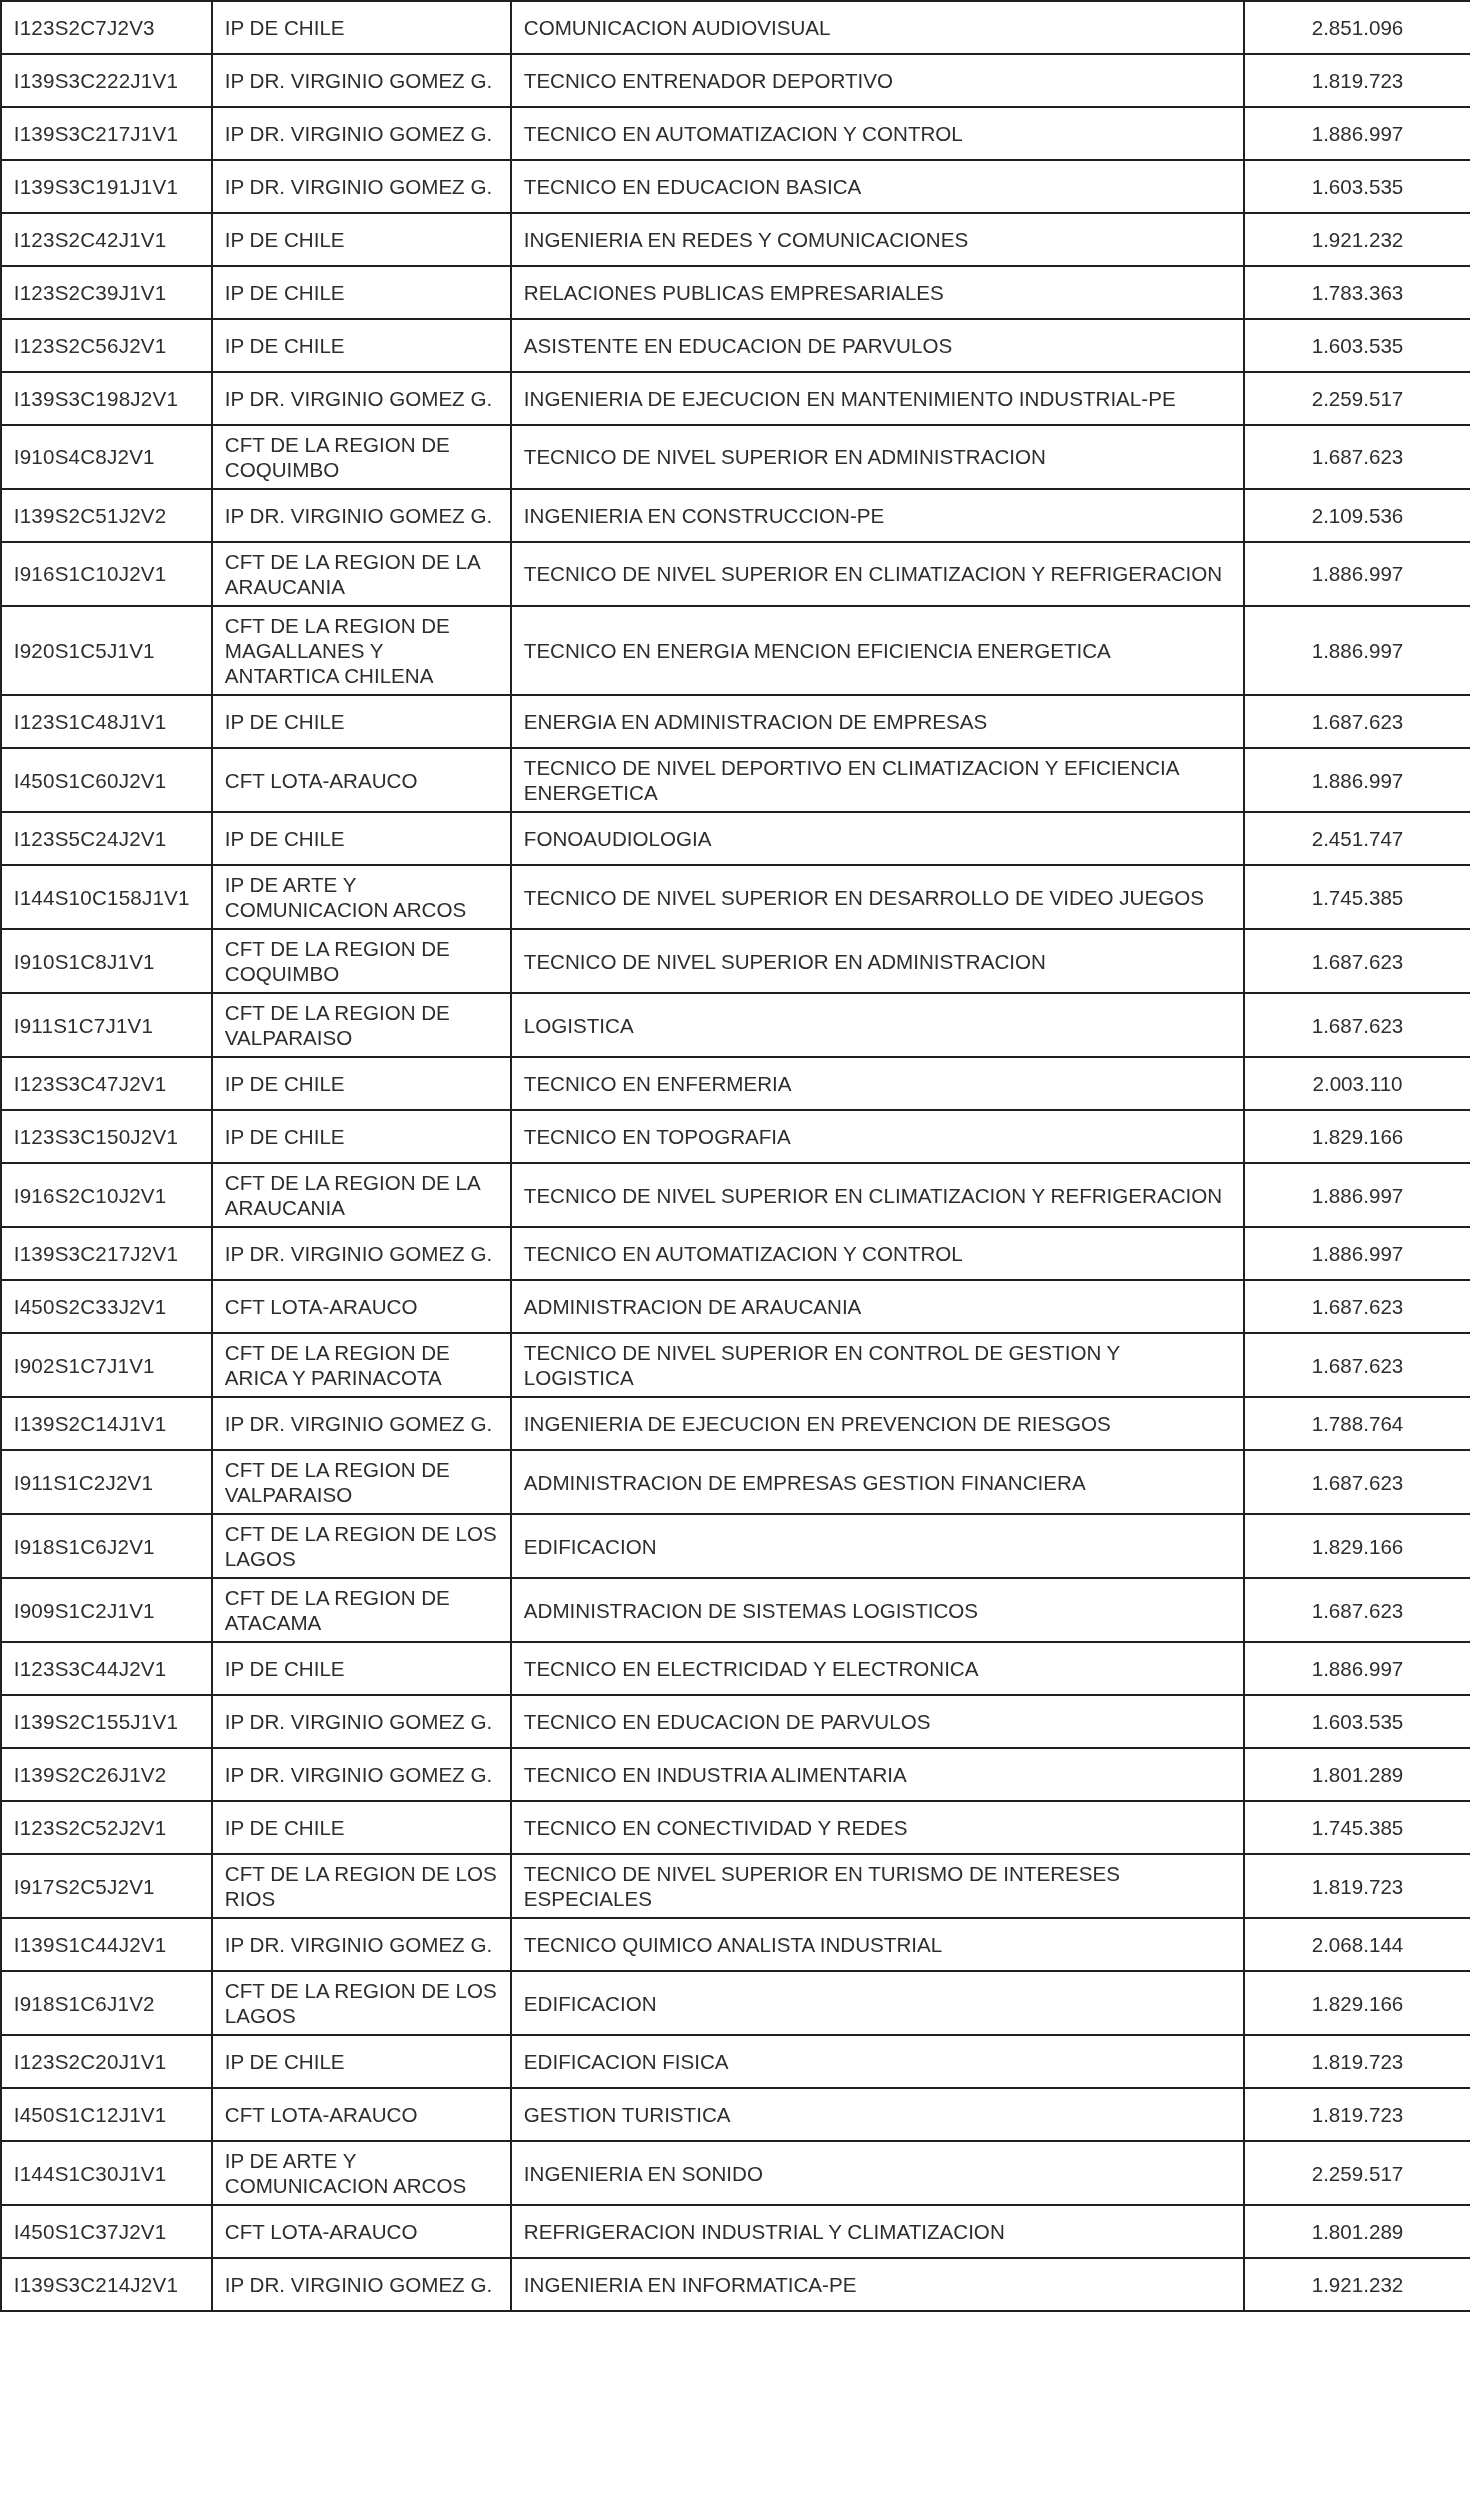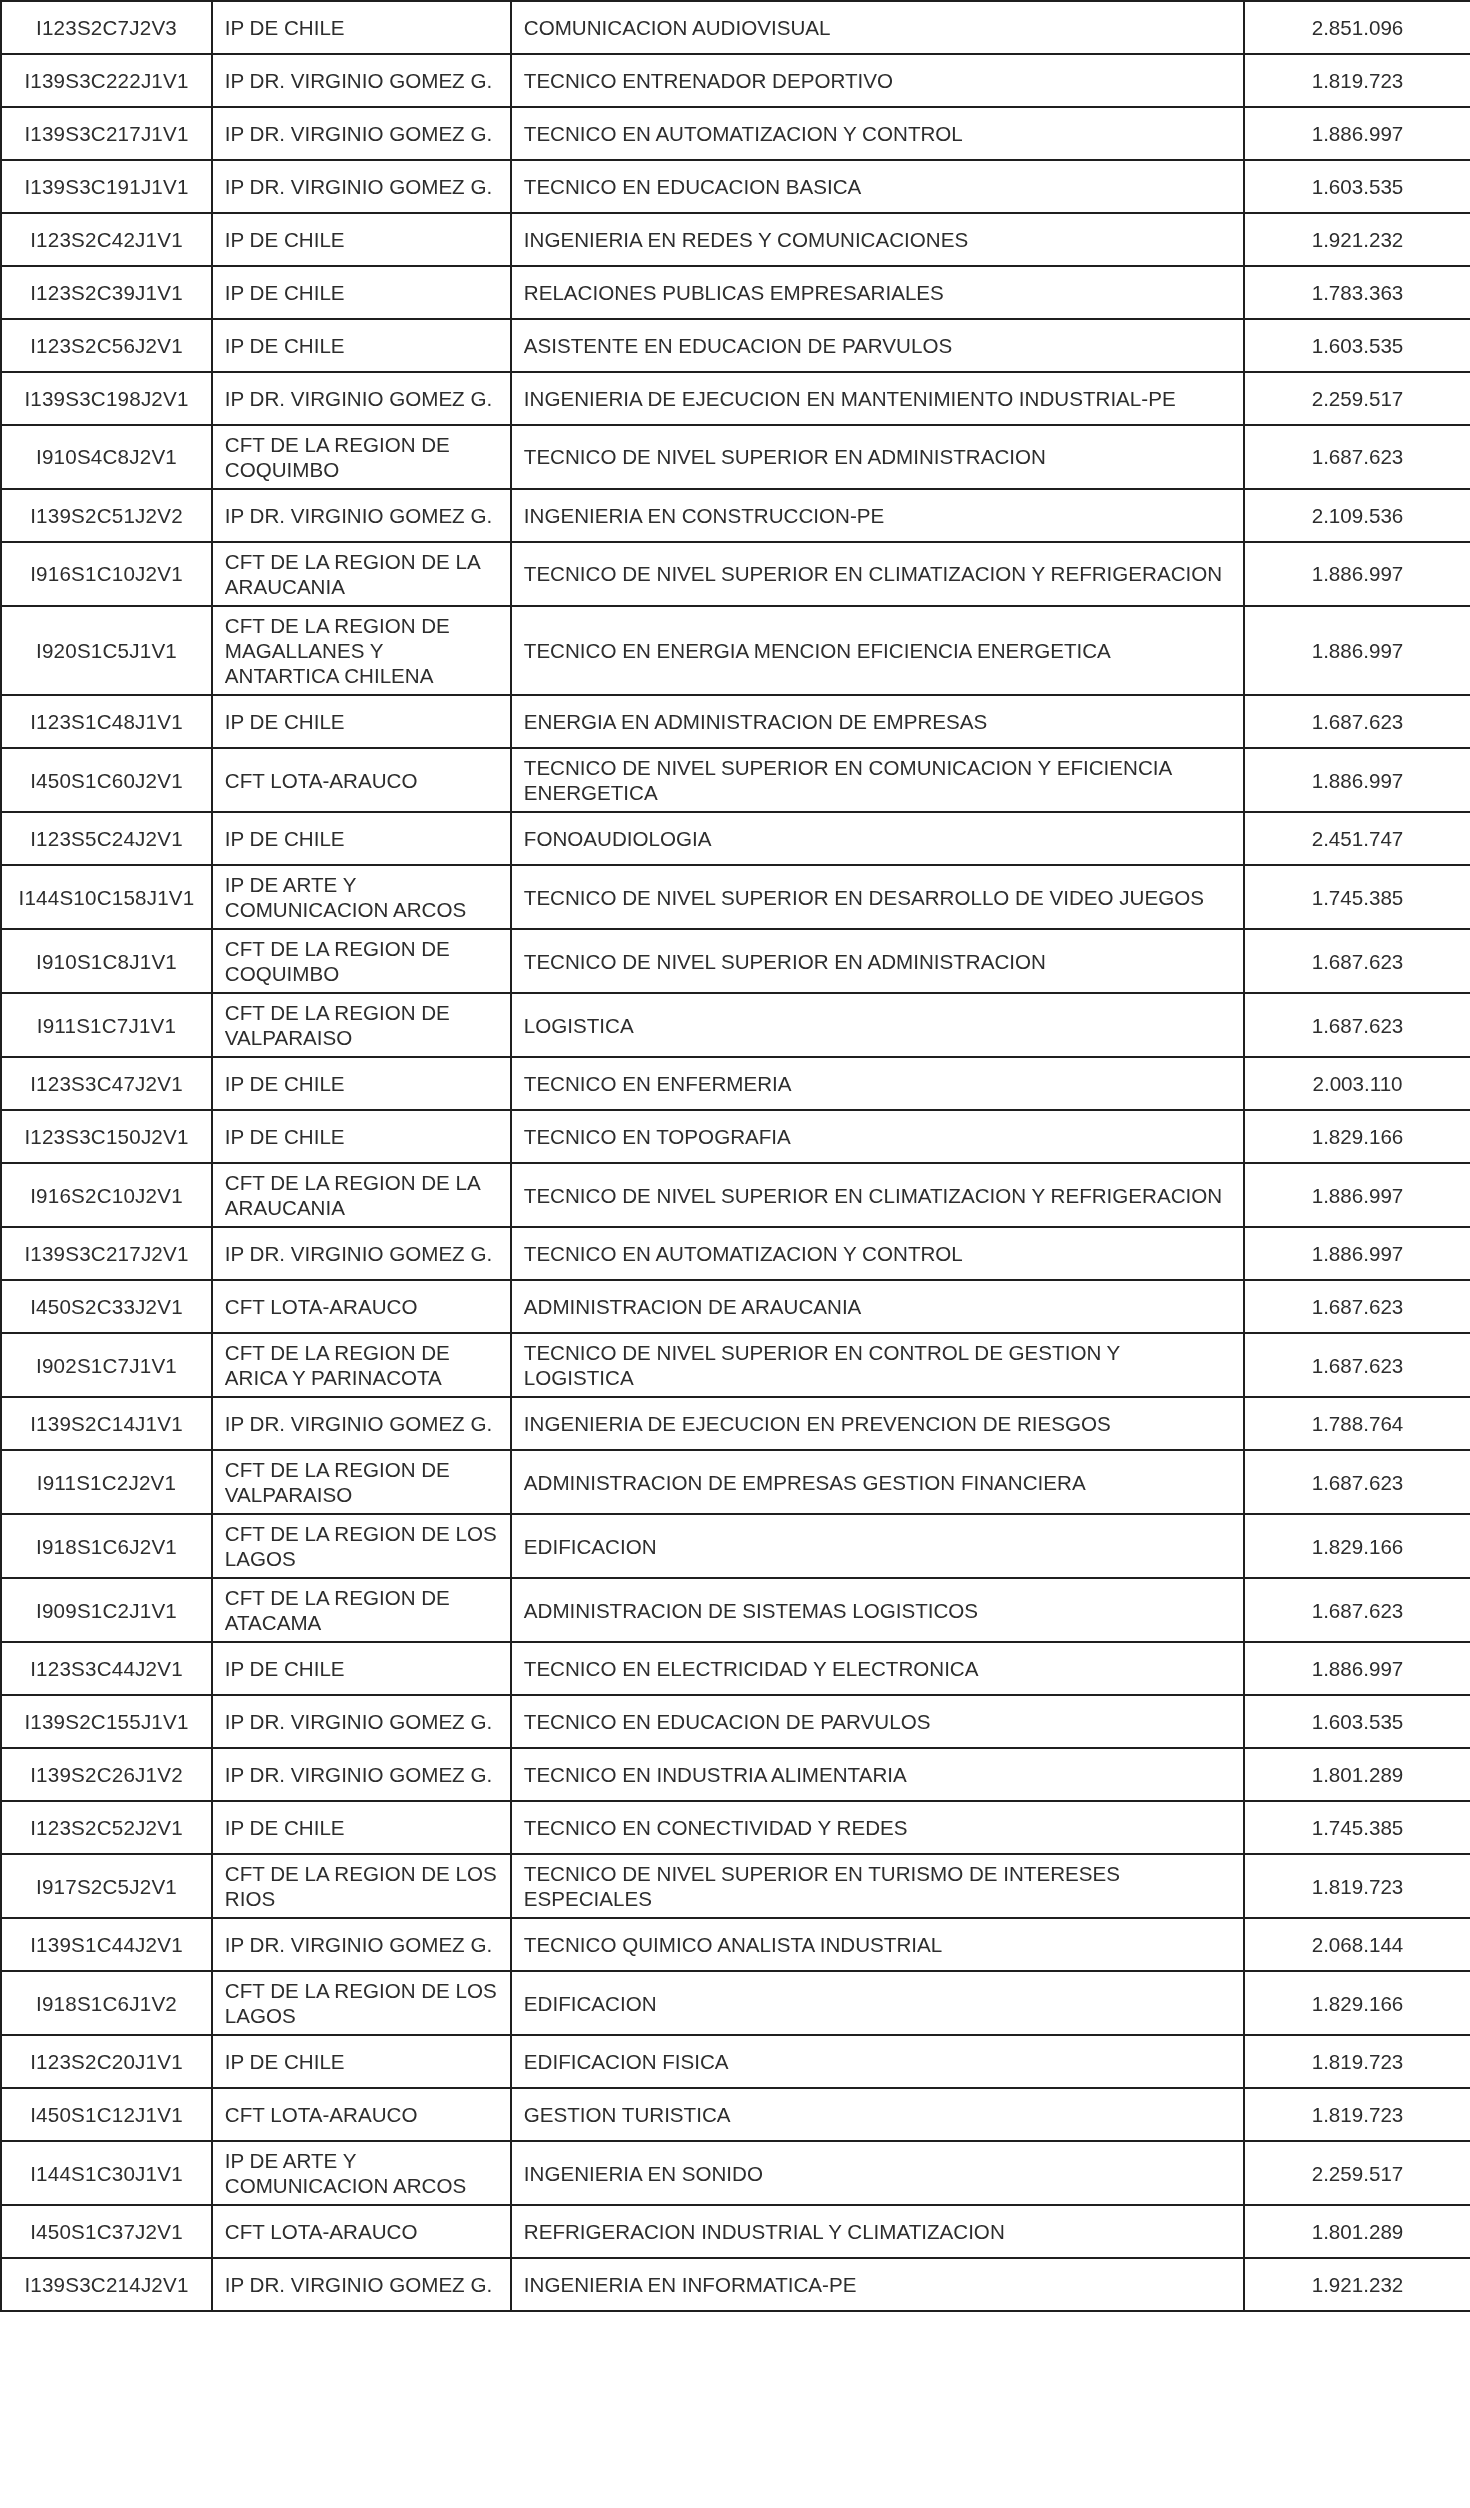--- a/index.html
+++ b/index.html
@@ -34,21 +34,21 @@
   }
   col.col-code   { width: 211px; }
   col.col-inst   { width: 299px; }
   col.col-prog   { width: 733px; }
   col.col-amount { width: 227px; }
   td.cell-amount {
     text-align: center;
     padding-right: 13.7px;
     white-space: nowrap;
   }
-  td.cell-code { letter-spacing: 0.2px; text-align: center; }
+  td.cell-code { letter-spacing: 0.2px; }
 </style>
 </head>
 <body>
 
 <table class="programs-table">
   <colgroup>
     <col class="col-code">
     <col class="col-inst">
     <col class="col-prog">
     <col class="col-amount">
@@ -128,21 +128,21 @@
   </tr>
       <tr>
     <td class="cell-code">I123S1C48J1V1</td>
     <td class="cell-inst">IP DE CHILE</td>
     <td class="cell-prog">ENERGIA EN ADMINISTRACION DE EMPRESAS</td>
     <td class="cell-amount">1.687.623</td>
   </tr>
       <tr>
     <td class="cell-code">I450S1C60J2V1</td>
     <td class="cell-inst">CFT LOTA-ARAUCO</td>
-    <td class="cell-prog">TECNICO DE NIVEL SUPERIOR EN COMUNICACION Y EFICIENCIA ENERGETICA</td>
+    <td class="cell-prog">TECNICO DE NIVEL DEPORTIVO EN CLIMATIZACION Y EFICIENCIA ENERGETICA</td>
     <td class="cell-amount">1.886.997</td>
   </tr>
       <tr>
     <td class="cell-code">I123S5C24J2V1</td>
     <td class="cell-inst">IP DE CHILE</td>
     <td class="cell-prog">FONOAUDIOLOGIA</td>
     <td class="cell-amount">2.451.747</td>
   </tr>
       <tr>
     <td class="cell-code">I144S10C158J1V1</td>

